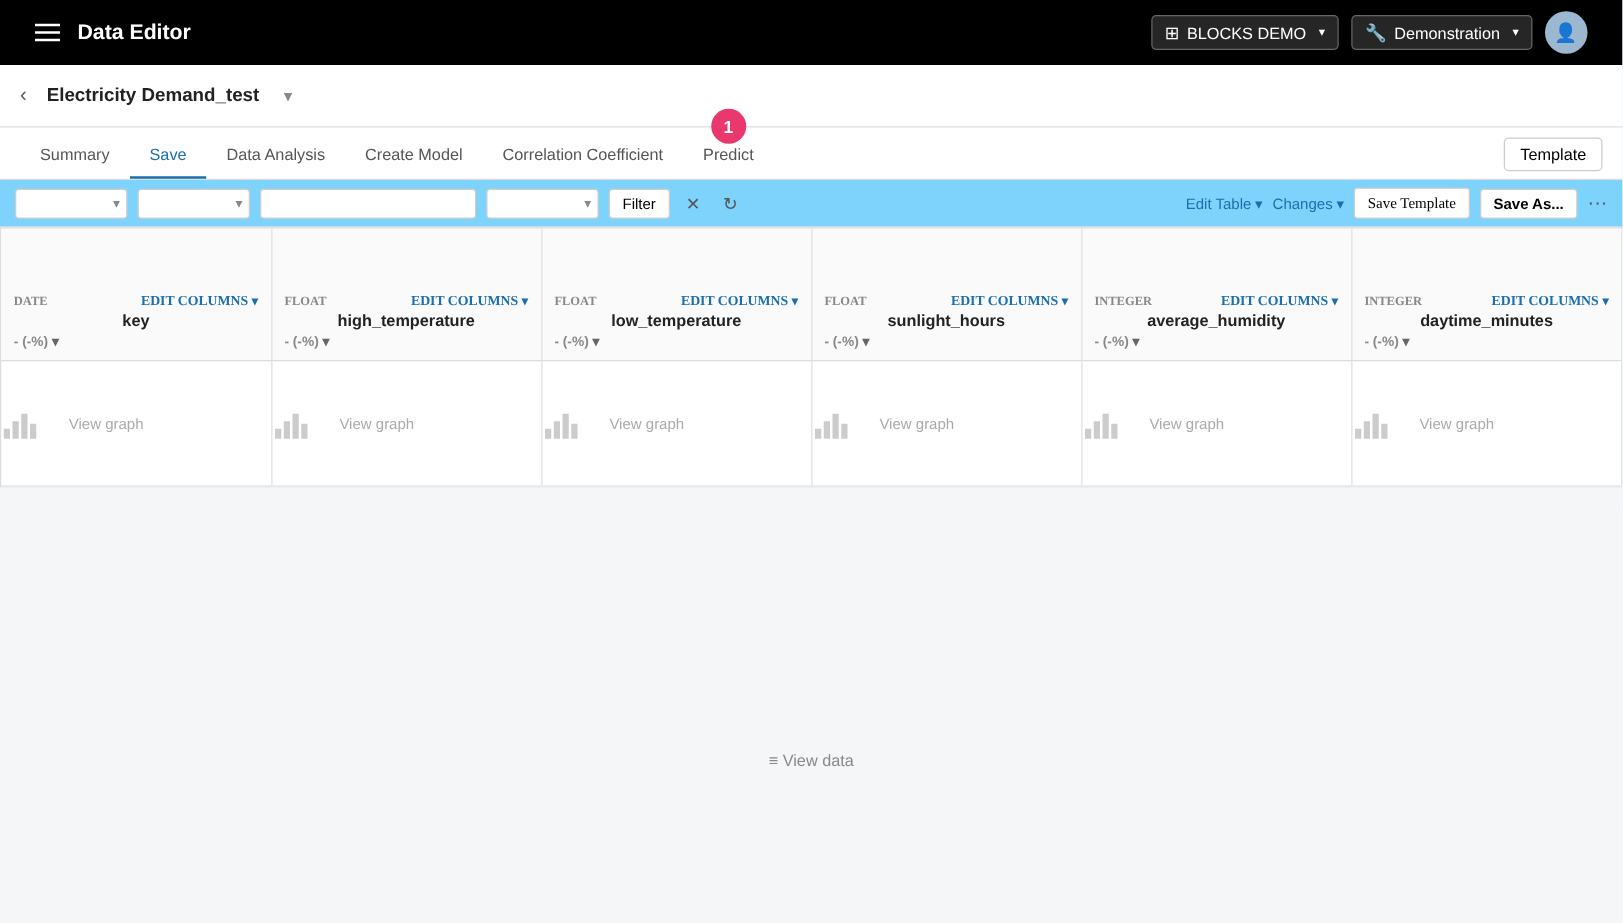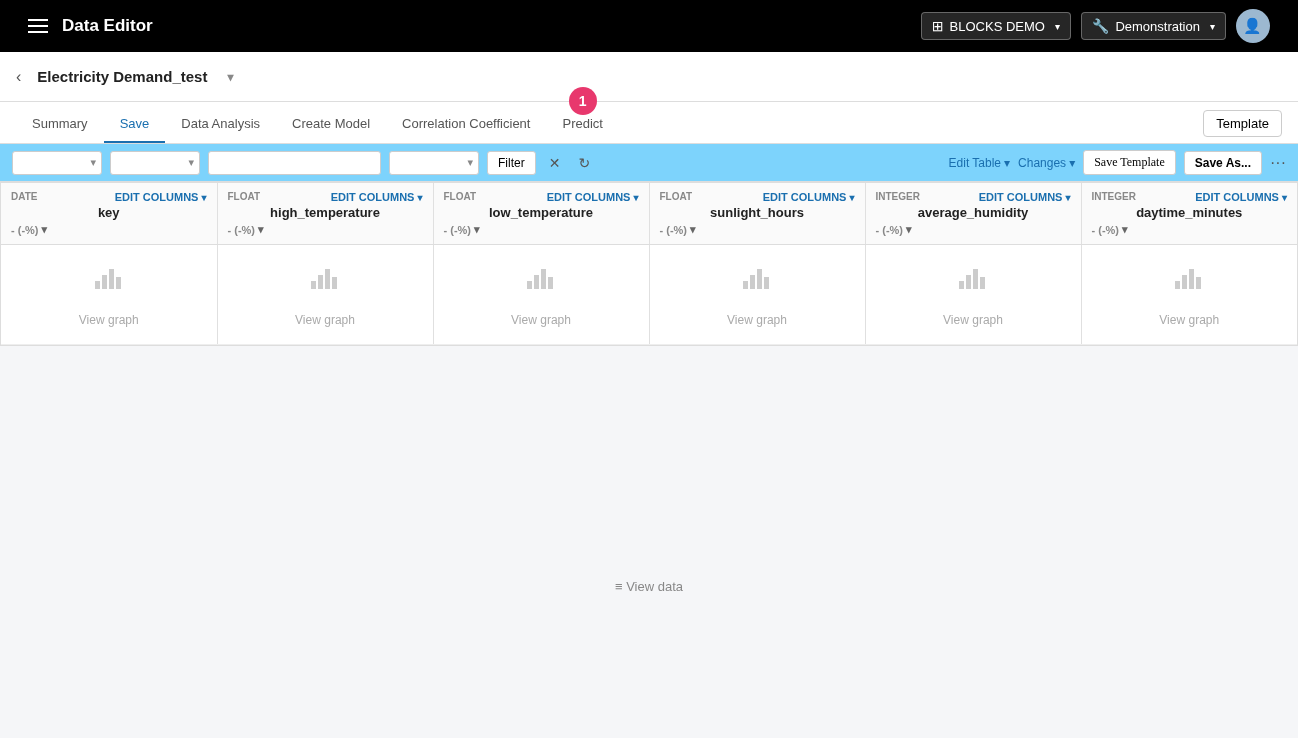--- a/index.html
+++ b/index.html
@@ -213,52 +213,52 @@
       padding: 8px 10px;
       background: #fafafa;
       min-width: 170px;
     }
     .col-header:last-child { border-right: none; }
     .col-type {
       font-size: 10px;
       color: #888;
       text-transform: uppercase;
       margin-bottom: 2px;
-      display: flex; justify-content: space-between; align-items: flex-start;
+      display: flex; justify-content: space-between; align-items: flex-end; font-family: Liberation Serif, serif;
     }
     .col-name {
       font-size: 13px;
       font-weight: 600;
       color: #222;
       margin-bottom: 3px;
     }
     .col-stats {
       font-size: 11px;
       color: #888;
       display: flex; align-items: center; gap: 3px;
     }
     .col-stats .dd { color: #666; font-size: 11px; cursor: pointer; }
     .edit-col-link {
       color: #1a6faf;
       font-size: 11px;
       cursor: pointer;
       white-space: nowrap;
-      display: flex; align-items: center; gap: 3px;
+      display: flex; align-items: center; gap: 3px; margin-top: 44px;
     }
     .graph-cell {
       border-right: 1px solid #e0e0e0;
       border-bottom: 1px solid #eee;
       height: 100px;
       vertical-align: middle;
       text-align: center;
     }
     .graph-cell:last-child { border-right: none; }
     .view-graph-wrap {
       display: flex;
-      flex-direction: column;
+      flex-direction: row;
       align-items: center;
       gap: 22px;
       color: #bbb;
     }
     .chart-icon {
       width: 32px; height: 28px;
     }
     .view-graph-label {
       font-size: 12px;
       color: #aaa;

